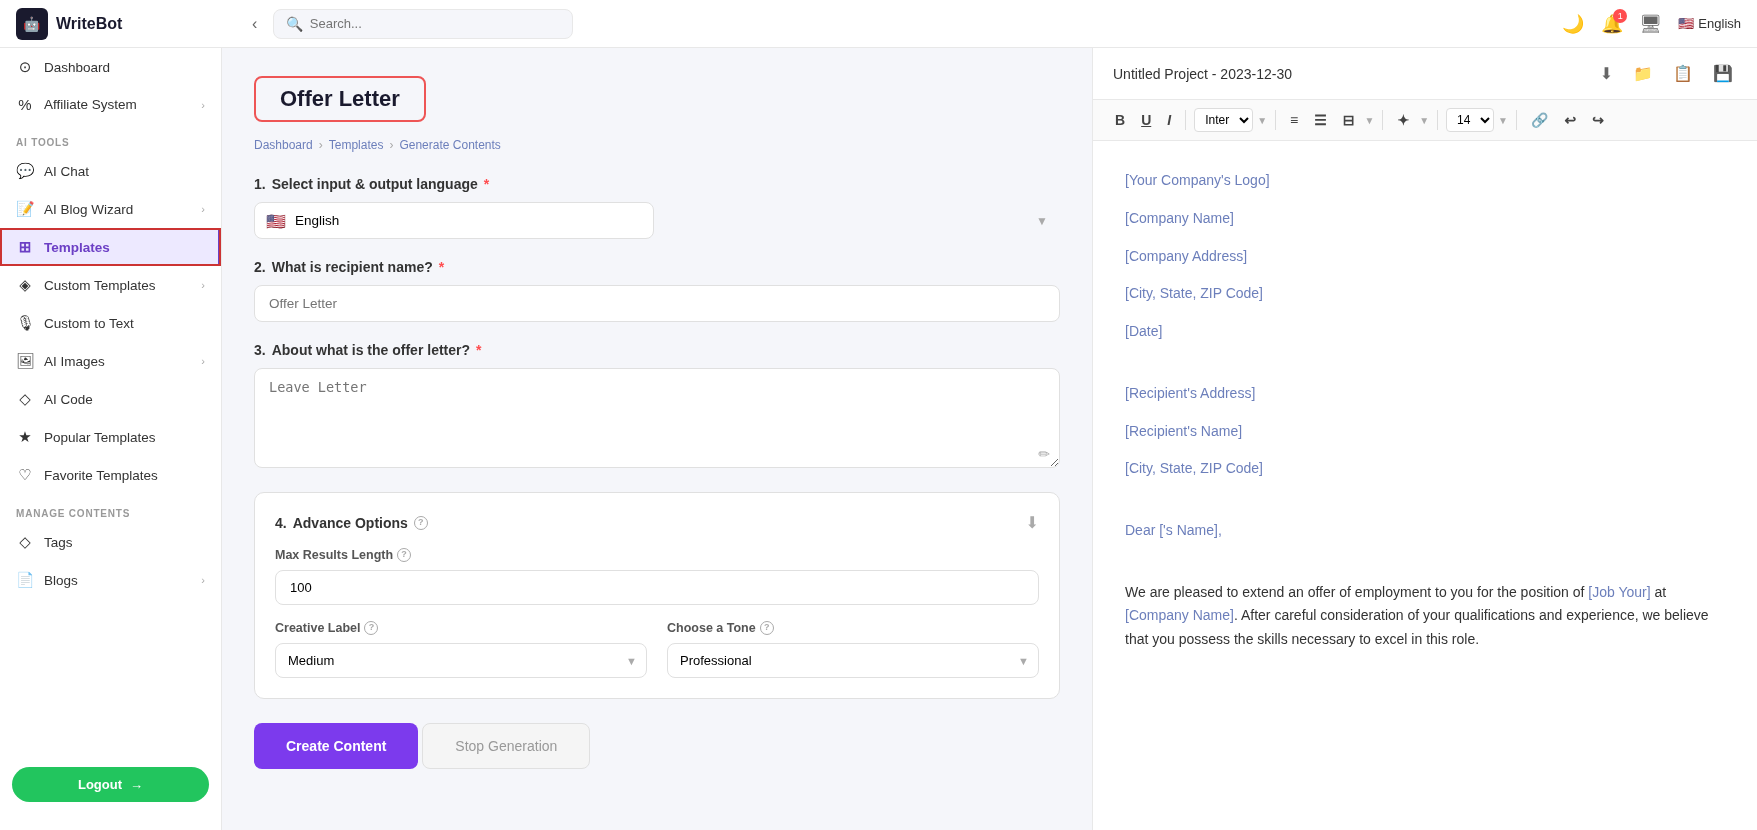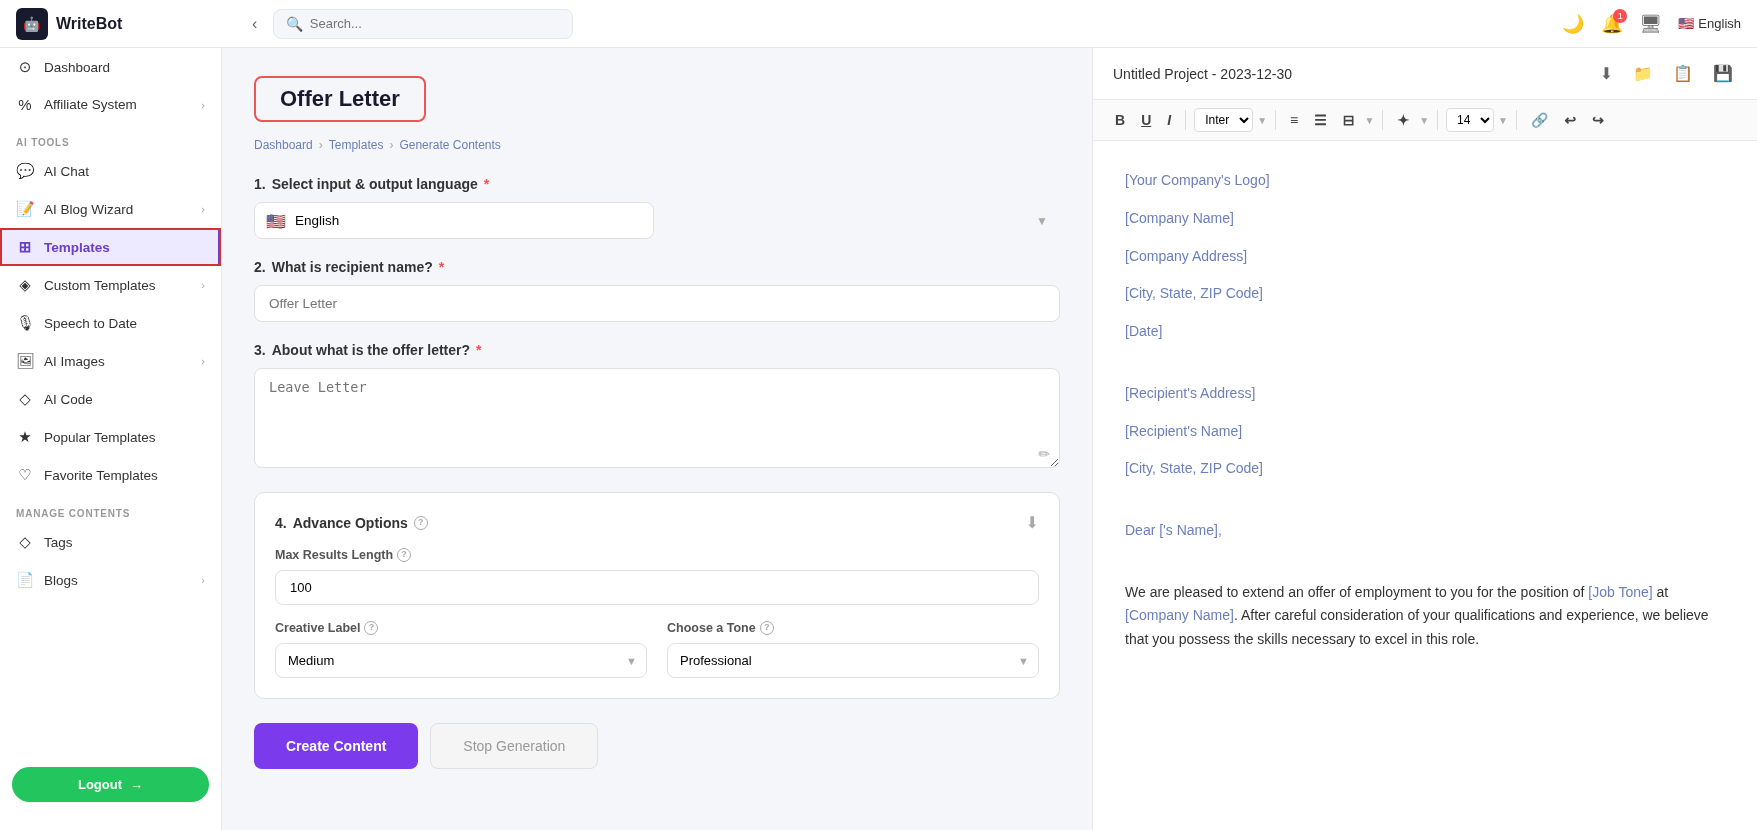--- a/index.html
+++ b/index.html
@@ -82,21 +82,21 @@
     .advance-toggle { color: #aaa; font-size: 16px; }
     .advance-body { margin-top: 16px; }
     .advance-row { display: flex; gap: 20px; margin-top: 16px; }
     .advance-field { flex: 1; }
     .advance-field-label { font-size: 12.5px; font-weight: 600; color: #555; margin-bottom: 8px; display: flex; align-items: center; gap: 4px; }
     .advance-input { width: 100%; padding: 9px 14px; border: 1px solid #e0e0e0; border-radius: 8px; background: #fff; font-size: 13px; outline: none; }
     .small-select-wrap { position: relative; }
     .small-select { width: 100%; padding: 9px 32px 9px 12px; border: 1px solid #e0e0e0; border-radius: 8px; background: #fff; font-size: 13px; appearance: none; cursor: pointer; outline: none; }
     .small-chevron { position: absolute; right: 10px; top: 50%; transform: translateY(-50%); color: #aaa; font-size: 11px; pointer-events: none; }
 
-    .action-buttons { display: flex; gap: 12px; margin-top: 24px; }
+    .action-buttons { display: flex; gap: 4px; margin-top: 24px; }
     .btn-create { background: #7c3aed; color: white; border: none; border-radius: 8px; padding: 14px 32px; font-size: 14px; font-weight: 600; cursor: pointer; }
     .btn-stop { background: #f5f5f5; color: #999; border: 1px solid #e0e0e0; border-radius: 8px; padding: 14px 32px; font-size: 14px; font-weight: 500; cursor: pointer; }
 
     
     .editor-panel { flex: 1; background: #fff; border-left: 1px solid #e8e8e8; display: flex; flex-direction: column; overflow: hidden; justify-content: center; }
     .editor-topbar { display: flex; align-items: center; justify-content: space-between; padding: 12px 20px; border-bottom: 1px solid #e8e8e8; }
     .project-title { font-size: 14px; color: #333; font-weight: 500; }
     .editor-actions { display: flex; gap: 12px; align-items: center; }
     .editor-action-btn { background: none; border: none; cursor: pointer; color: #666; font-size: 16px; padding: 4px; }
     .editor-toolbar { display: flex; align-items: center; gap: 4px; padding: 8px 16px; border-bottom: 1px solid #e8e8e8; background: #fafafa; flex-wrap: wrap; }
@@ -166,21 +166,21 @@
       <span class="icon">⊞</span>
       <span>Templates</span>
     </div>
     <div class="sidebar-nav-item">
       <span class="icon">◈</span>
       <span>Custom Templates</span>
       <span class="chevron">›</span>
     </div>
     <div class="sidebar-nav-item">
       <span class="icon">🎙</span>
-      <span>Speech to Date</span>
+      <span>Custom to Text</span>
     </div>
     <div class="sidebar-nav-item">
       <span class="icon">🖼</span>
       <span>AI Images</span>
       <span class="chevron">›</span>
     </div>
     <div class="sidebar-nav-item">
       <span class="icon">◇</span>
       <span>AI Code</span>
     </div>
@@ -379,19 +379,19 @@
         <p class="blue-text">[Company Address]</p>
         <p class="blue-text">[City, State, ZIP Code]</p>
         <p class="blue-text">[Date]</p>
         <br>
         <p class="blue-text">[Recipient's Address]</p>
         <p class="blue-text">[Recipient's Name]</p>
         <p class="blue-text">[City, State, ZIP Code]</p>
         <br>
         <p class="blue-text">Dear ['s Name],</p>
         <br>
-        <p>We are pleased to extend an offer of employment to you for the position of <span class="link-text">[Job Tone]</span> at <span class="link-text">[Company Name]</span>. After careful consideration of your qualifications and experience, we believe that you possess the skills necessary to excel in this role.</p>
+        <p>We are pleased to extend an offer of employment to you for the position of <span class="link-text">[Job Your]</span> at <span class="link-text">[Company Name]</span>. After careful consideration of your qualifications and experience, we believe that you possess the skills necessary to excel in this role.</p>
         <br>
       </div>
 
     </div>
   </div>
 </div>
 
 </body></html>

